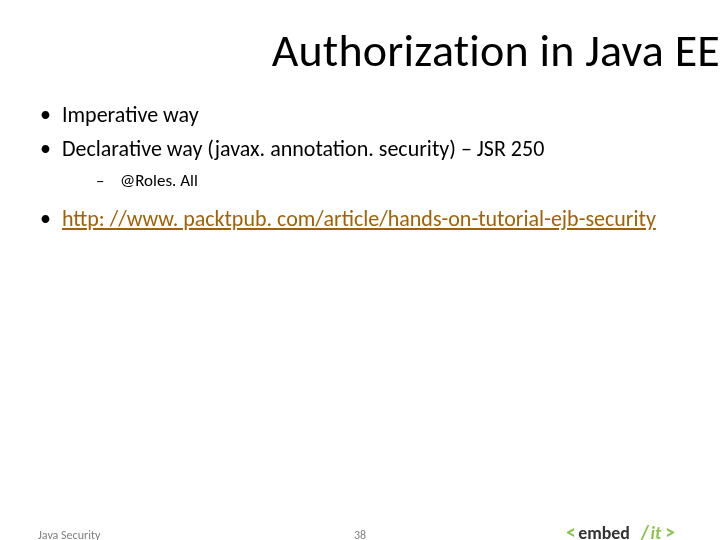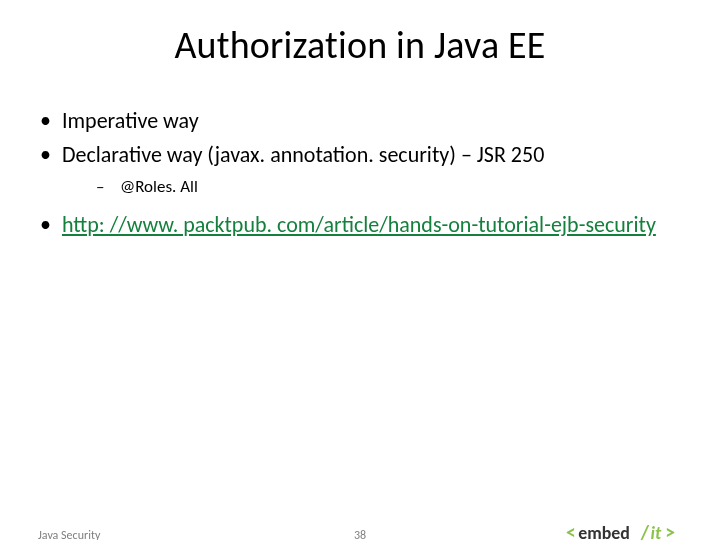--- a/index.html
+++ b/index.html
@@ -13,28 +13,28 @@
     position: relative;
     overflow: hidden;
   }
   .slide {
     width: 720px;
     height: 540px;
     position: relative;
     box-sizing: border-box;
   }
   .title {
-    text-align: center;
-    font-size: 38px;
+    text-align: right;
+    font-size: 46px;
     font-weight: 400;
     margin-top: 22px;
     letter-spacing: 0.2px;
   }
   .body {
-    margin-top: 38px;
+    margin-top: 22px;
     margin-left: 36px;
     margin-right: 36px;
   }
   ul.lvl1 {
     list-style: none;
     padding: 0;
     margin: 0;
   }
   ul.lvl1 > li {
     font-size: 22px;
@@ -63,21 +63,21 @@
     margin-bottom: 2px;
   }
   ul.lvl2 > li::before {
     content: "–";
     position: absolute;
     left: 34px;
     top: 0;
     font-size: 17px;
   }
   .link {
-    color: #15803d;
+    color: #a16207;
     text-decoration: underline;
   }
   .footer {
     position: absolute;
     left: 0;
     bottom: 14px;
     width: 720px;
     height: 30px;
     font-size: 12px;
     color: #7f7f7f;

